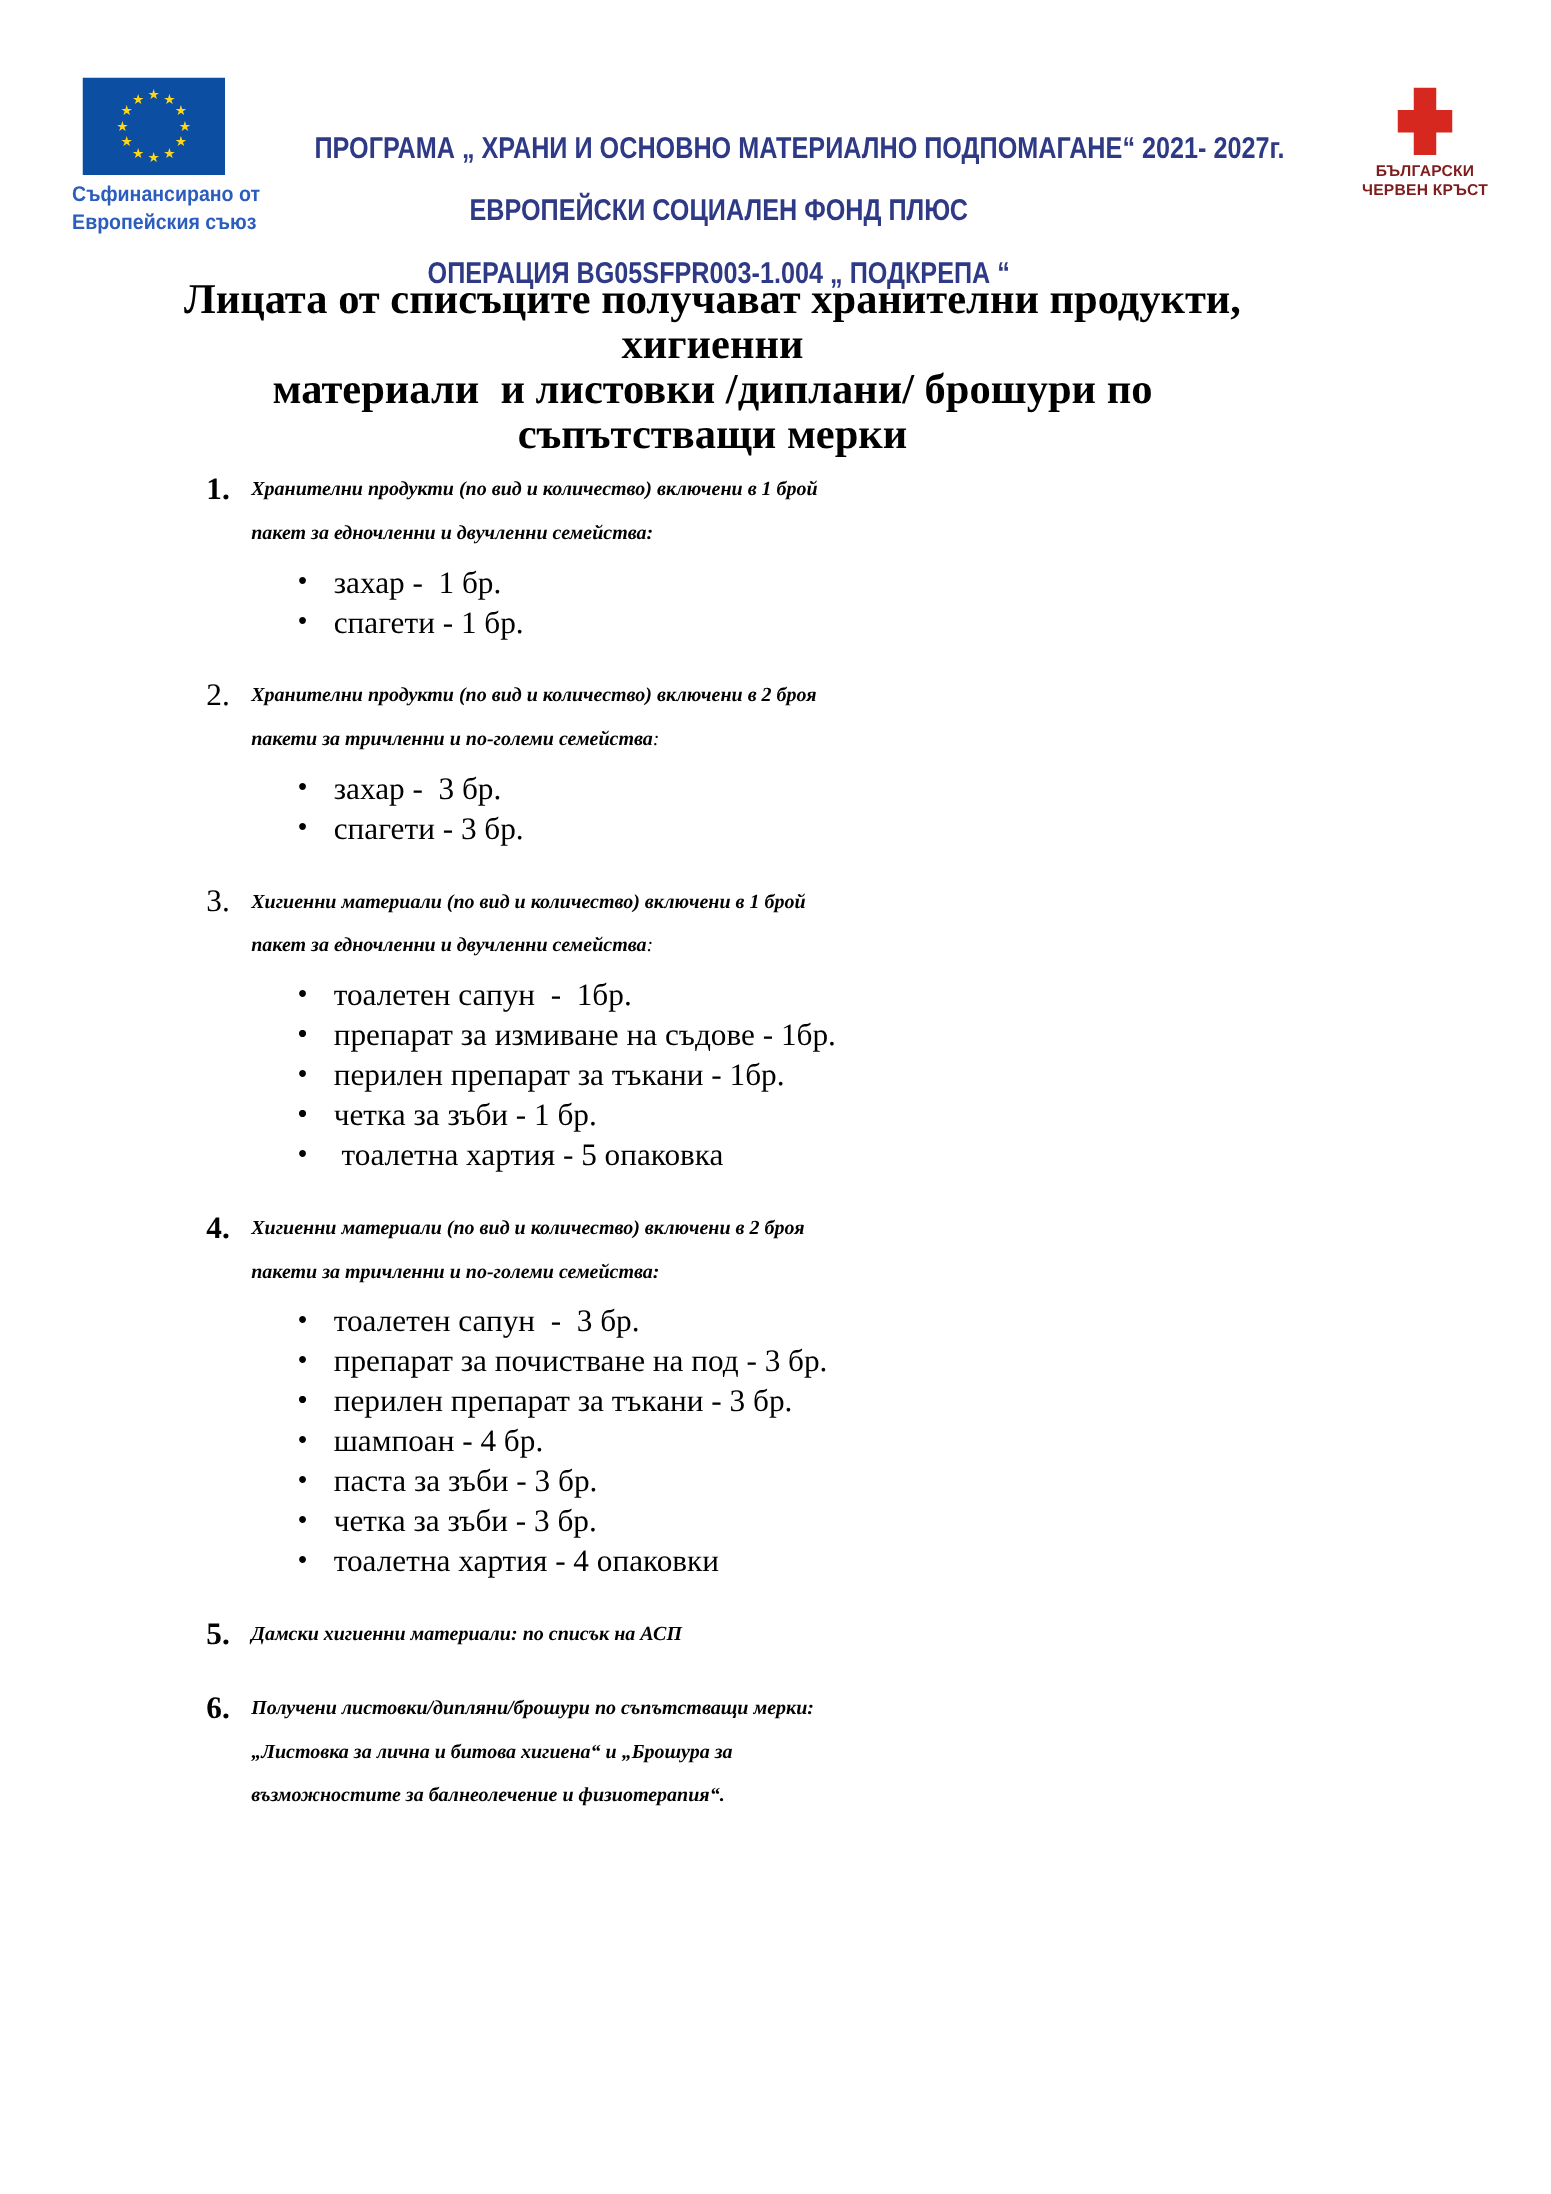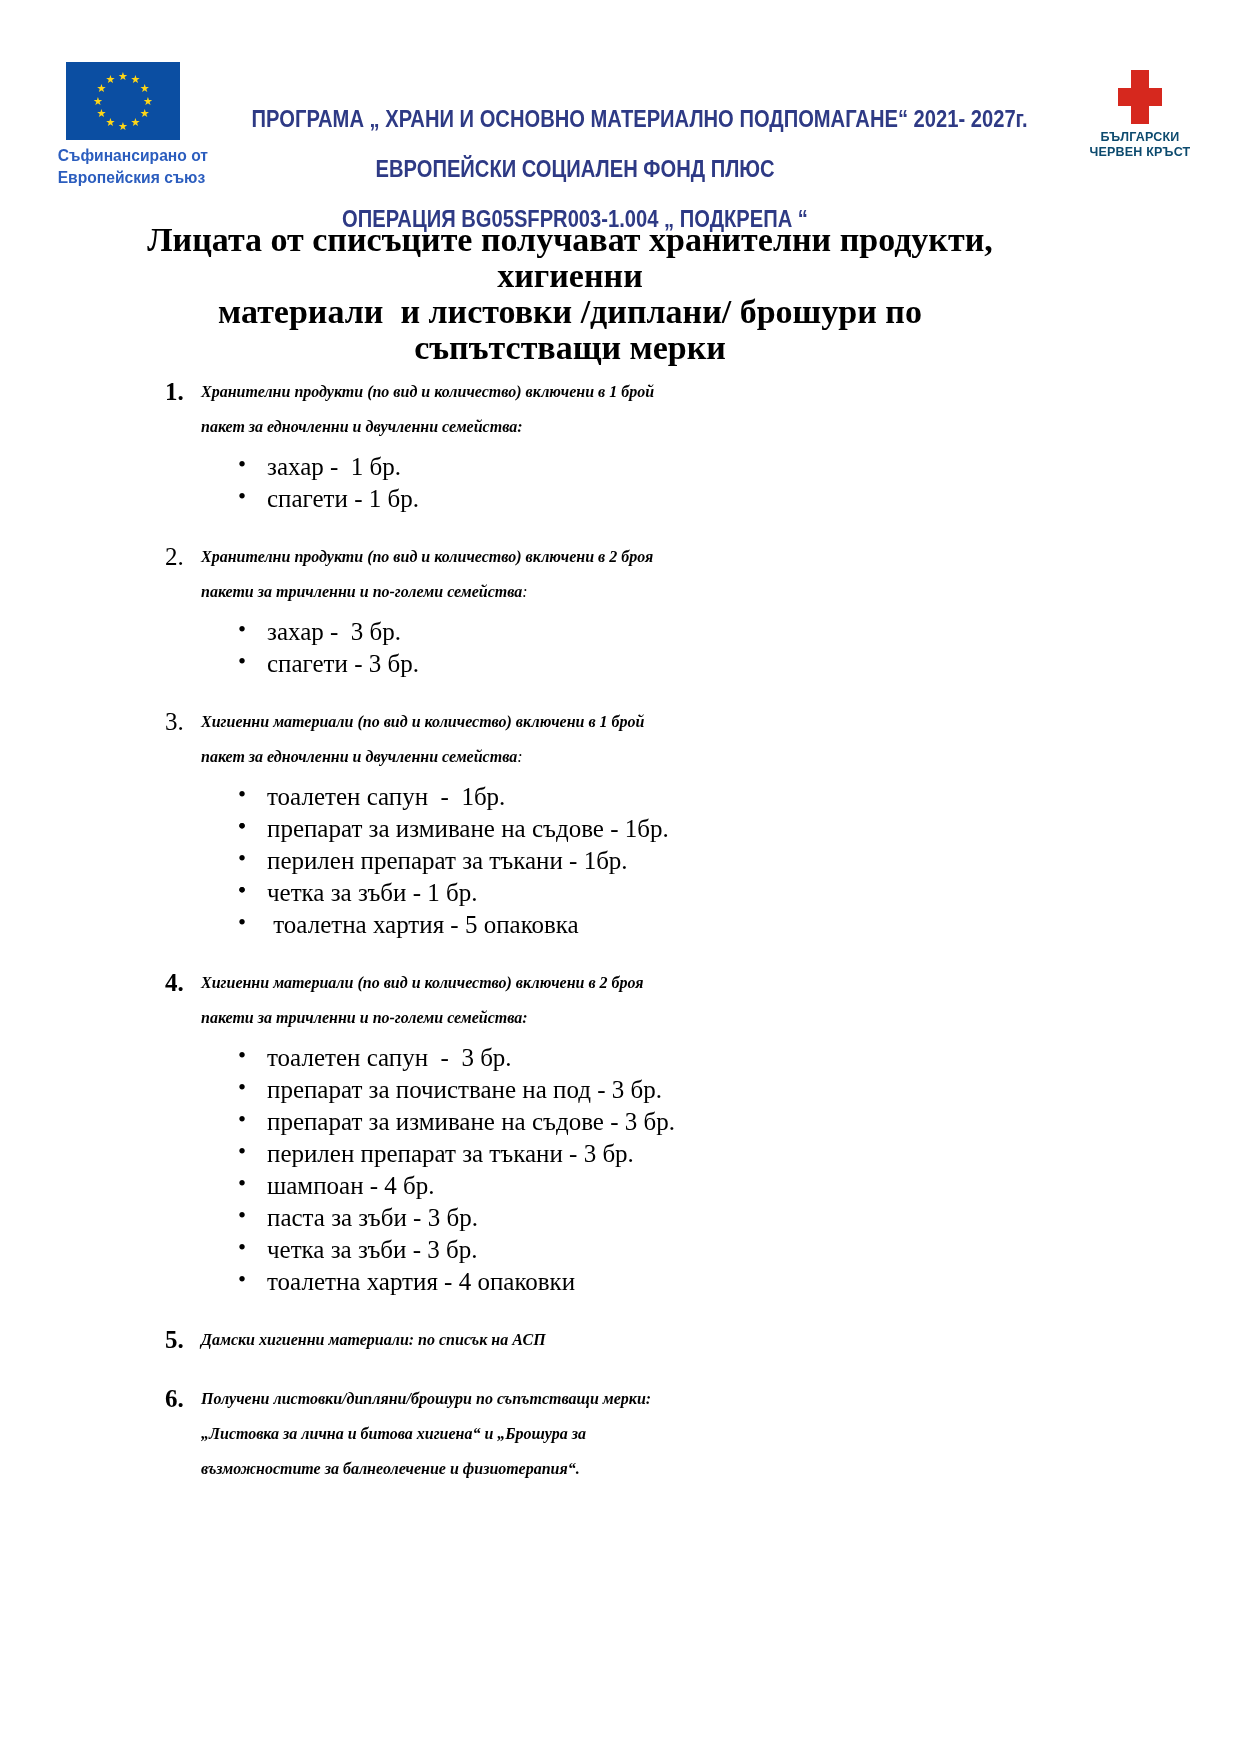--- a/index.html
+++ b/index.html
@@ -31,21 +31,21 @@
     font-family:"Liberation Sans", sans-serif;
     font-weight:700; font-size:24px; line-height:30px;margin-top:32px;
   }
   .head-lines .hline { transform:scaleX(0.84); transform-origin:50% 50%; white-space:nowrap; }
   .head-lines .hline + .hline { margin-top:20px; }
 
   .brc-block { position:absolute; left:1078px; top:70px; width:124px; text-align:center; }
   .red-cross { display:block; margin:0 auto; width:44px; height:54px; }
   .brc-caption {
     margin-top:6px;
-    color:#0c4a6e;
+    color:#7f1d1d;
     font-family:"Liberation Sans", sans-serif;
     font-weight:700; font-size:12.5px; line-height:15px;
     letter-spacing:0.2px;
     white-space:nowrap;
   }
 
   
   main { padding:222px 40px 0 165px; }
 
   .doc-title {
@@ -166,21 +166,21 @@
       </ul>
     </div>
 
     <div class="section">
       <span class="num">4.</span>
       <p class="heading"><span>Хигиенни материали (по вид и количество) включени в 2 броя
 пакети за тричленни и по-големи семейства:</span><span class="suffix"></span></p>
       <ul class="bullets">
         <li><span class="dot">•</span><span class="btext">тоалетен сапун  -  3 бр.</span></li>
         <li><span class="dot">•</span><span class="btext">препарат за почистване на под - 3 бр.</span></li>
-        <li><span class="dot">•</span><span class="btext">препарат за измиване на съдове - 3 бр.</span></li>
+        <li><span class="dot">•</span></li>
         <li><span class="dot">•</span><span class="btext">перилен препарат за тъкани - 3 бр.</span></li>
         <li><span class="dot">•</span><span class="btext">шампоан - 4 бр.</span></li>
         <li><span class="dot">•</span><span class="btext">паста за зъби - 3 бр.</span></li>
         <li><span class="dot">•</span><span class="btext">четка за зъби - 3 бр.</span></li>
         <li><span class="dot">•</span><span class="btext">тоалетна хартия - 4 опаковки</span></li>
       </ul>
     </div>
 
     <div class="section gap-top">
       <span class="num">5.</span>

